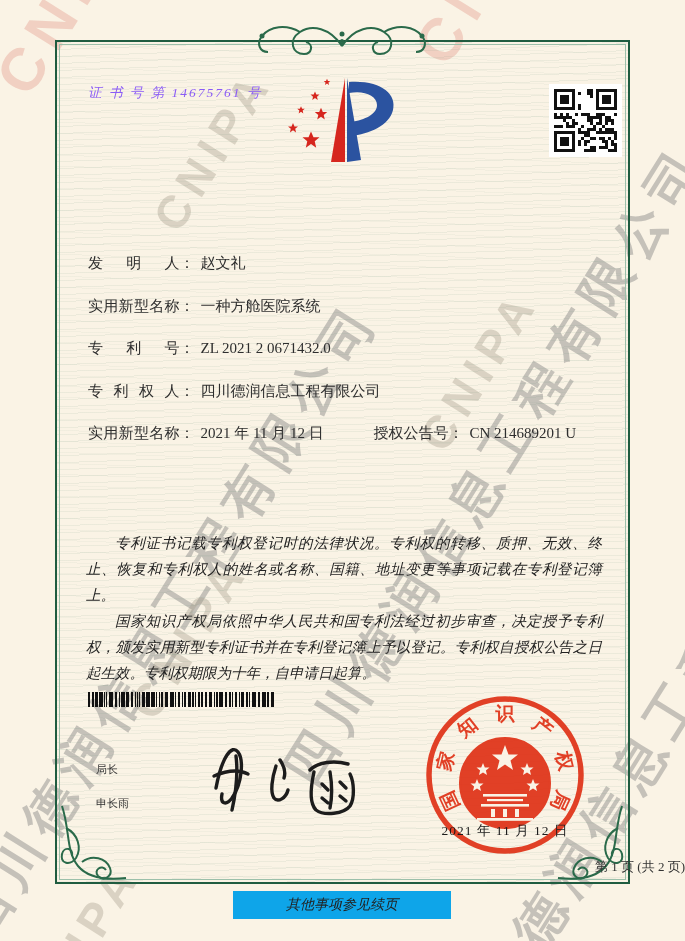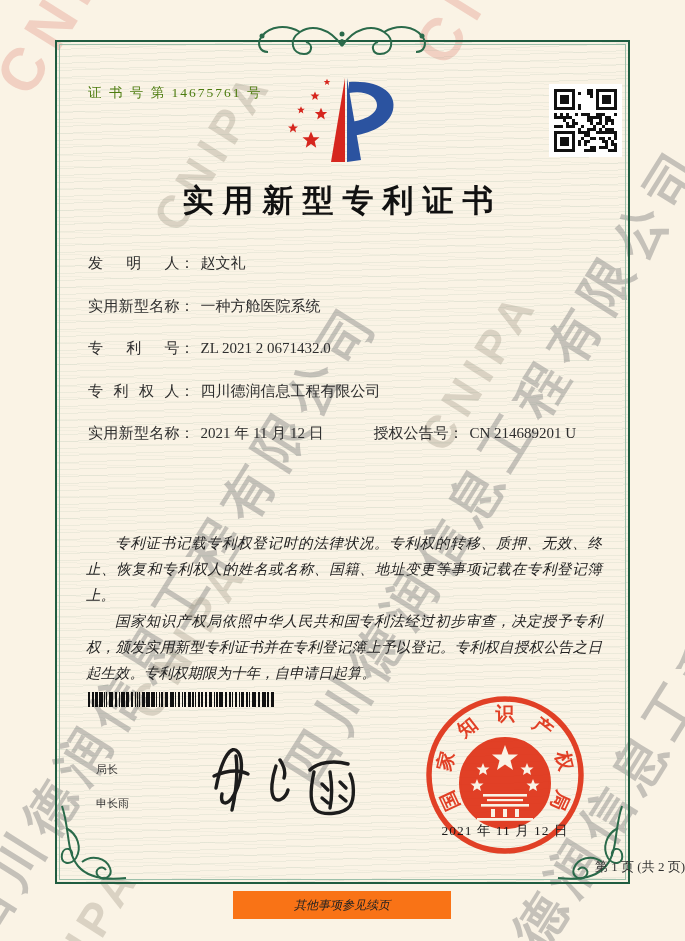--- a/index.html
+++ b/index.html
@@ -20,21 +20,21 @@
     position:absolute; left:55px; top:40px; width:571px; height:840px;
     border:2px solid #1f5c40; z-index:2;
     background:
       repeating-linear-gradient(178deg, rgba(110,150,125,0.10) 0 1px, rgba(0,0,0,0) 1px 7px),
       repeating-linear-gradient(2deg, rgba(110,150,125,0.06) 0 1px, rgba(0,0,0,0) 1px 11px);
   }
   .frame-inner{position:absolute; inset:2px; border:1px solid #9cc0aa;}
   .ornament{position:absolute; z-index:3;}
   
   .content{position:absolute; inset:0; z-index:4;}
-  .cert-no{position:absolute; left:88px; top:84px; font-size:13.5px; letter-spacing:2px; color:#4d7c0f;}
+  .cert-no{position:absolute; left:88px; top:84px; font-size:13.5px; letter-spacing:2px; color:#8b5cf6;font-style:italic;}
   .logo{position:absolute; left:281px; top:72px; width:124px; height:96px;}
   .qr{position:absolute; left:549px; top:84px; width:63px; height:63px; background:#fff; padding:5px;}
   .qr-grid{display:grid; grid-template-columns:repeat(21,3px); grid-template-rows:repeat(21,3px);}
   .qr-grid i{display:block;}
   .qr-grid i.on{background:#111;}
   .title{position:absolute; left:0; top:180px; width:100%; text-align:center;
     font-size:31px; font-weight:bold; letter-spacing:9px; color:#111;}
   .fields{position:absolute; left:88px; top:254px; width:520px; font-size:15px; color:#2e2e2e;}
   .field-row{margin-bottom:24.5px; height:18px; white-space:nowrap;}
   .f-label{display:inline-block; width:6.1em; text-align:justify; text-align-last:justify; color:#2e2e2e;}
@@ -43,22 +43,22 @@
   .paras{position:absolute; left:86px; top:530px; width:516px; font-size:14.5px;
     line-height:26px; color:#222; font-style:italic; text-align:justify;}
   .paras p{margin:0; text-indent:2em;}
   .barcode{position:absolute; left:88px; top:692px; width:188px; height:15px;}
   .signer{position:absolute; left:96px; top:752px; font-size:11px; color:#333; line-height:34px;}
   .signature{position:absolute; left:192px; top:726px; width:180px; height:100px;}
   .seal{position:absolute; left:421px; top:691px; width:168px; height:168px;}
   .seal-date{position:absolute; left:421px; top:822px; width:168px; text-align:center;
     font-size:13.5px; color:#1d1d1d; letter-spacing:1px; z-index:6;}
   .page-info{position:absolute; left:0; top:858px; width:100%; text-align:right; font-size:13px; color:#333;}
-  .note{position:absolute; left:233px; top:891px; width:218px; height:28px; background:#f97316;
-    text-align:center; line-height:28px; font-size:12px; font-style:italic; color:#222; z-index:5;}
+  .note{position:absolute; left:233px; top:891px; width:218px; height:28px; background:#0ea5e9;
+    text-align:center; line-height:28px; font-size:14px; font-style:italic; color:#222; z-index:5;}
 </style>
 </head>
 <body>
 
 <div class="page">
 
   <div class="wm-layer">
     <div class="wm wm-red" style="left:-18px; top:70px; transform:rotate(-58deg);">CNIPA</div>
     <div class="wm wm-red" style="left:400px; top:40px; transform:rotate(-58deg);">CNIPA</div>
     <div class="wm wm-co" style="left:-58px; top:918px; transform:rotate(-58deg);">四川德润信息工程有限公司</div>
@@ -565,21 +565,20 @@
           <i></i>
           <i></i>
           <i></i>
           <i></i>
           <i class="on"></i>
           <i class="on"></i>
           <i class="on"></i>
         </div>
     </div>
 
-    <div class="title">实用新型专利证书</div>
 
     <div class="fields">
       <div class="field-row">
         <span class="f-label">发明人</span><span class="f-colon">：</span><span>赵文礼</span>
       </div>
       <div class="field-row">
         <span class="f-label">实用新型名称</span><span class="f-colon">：</span><span>一种方舱医院系统</span>
       </div>
       <div class="field-row">
         <span class="f-label">专利号</span><span class="f-colon">：</span><span>ZL 2021 2 0671432.0</span>

